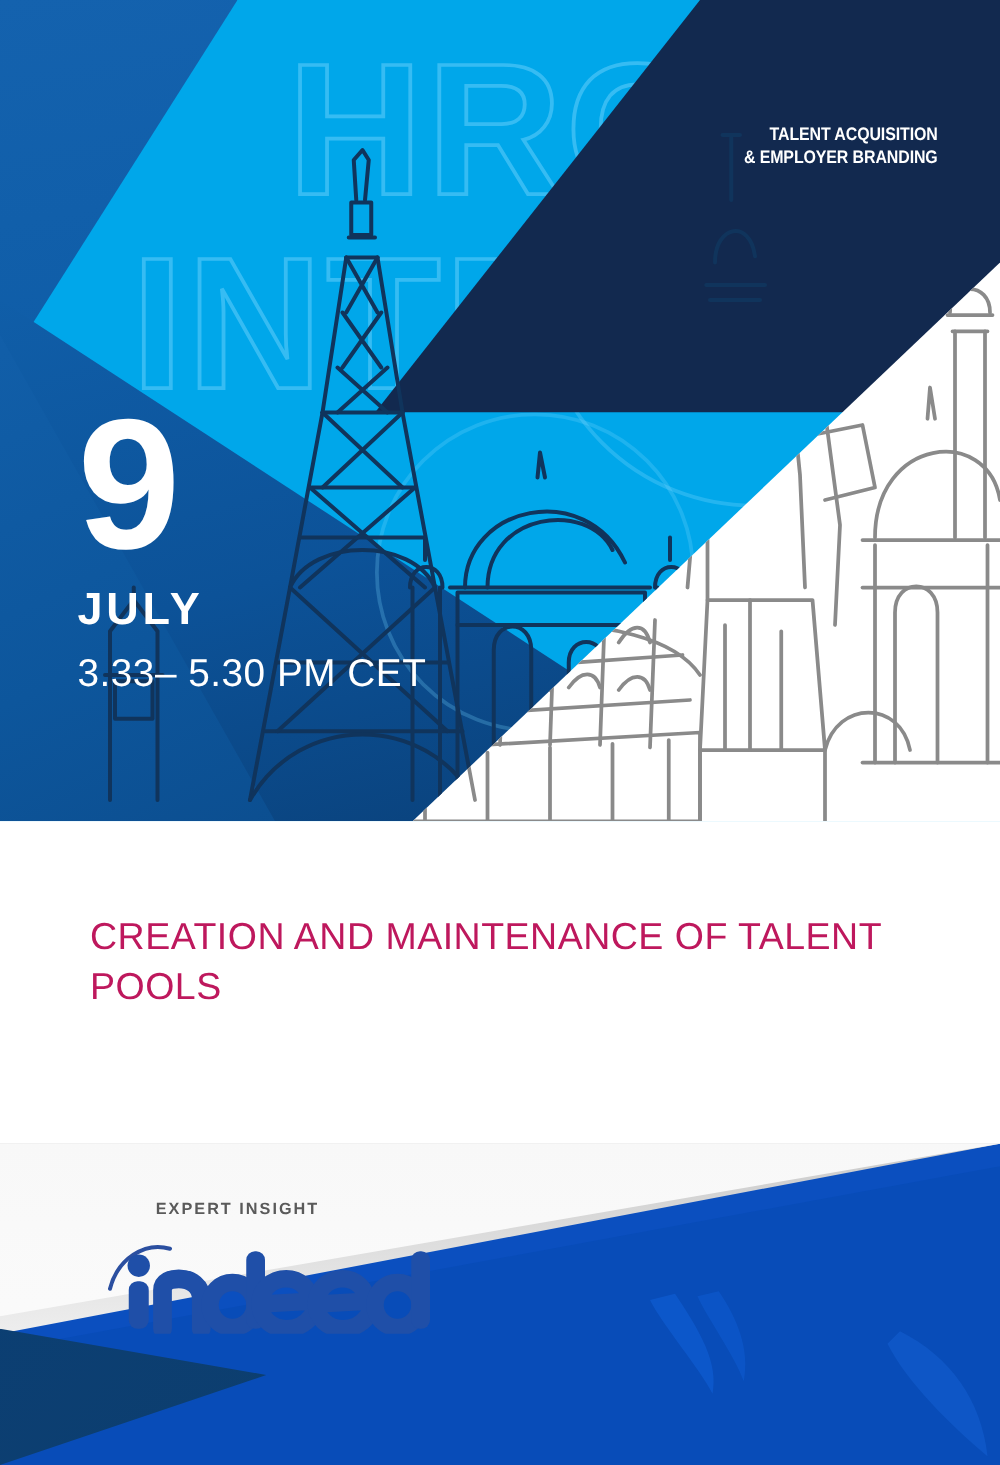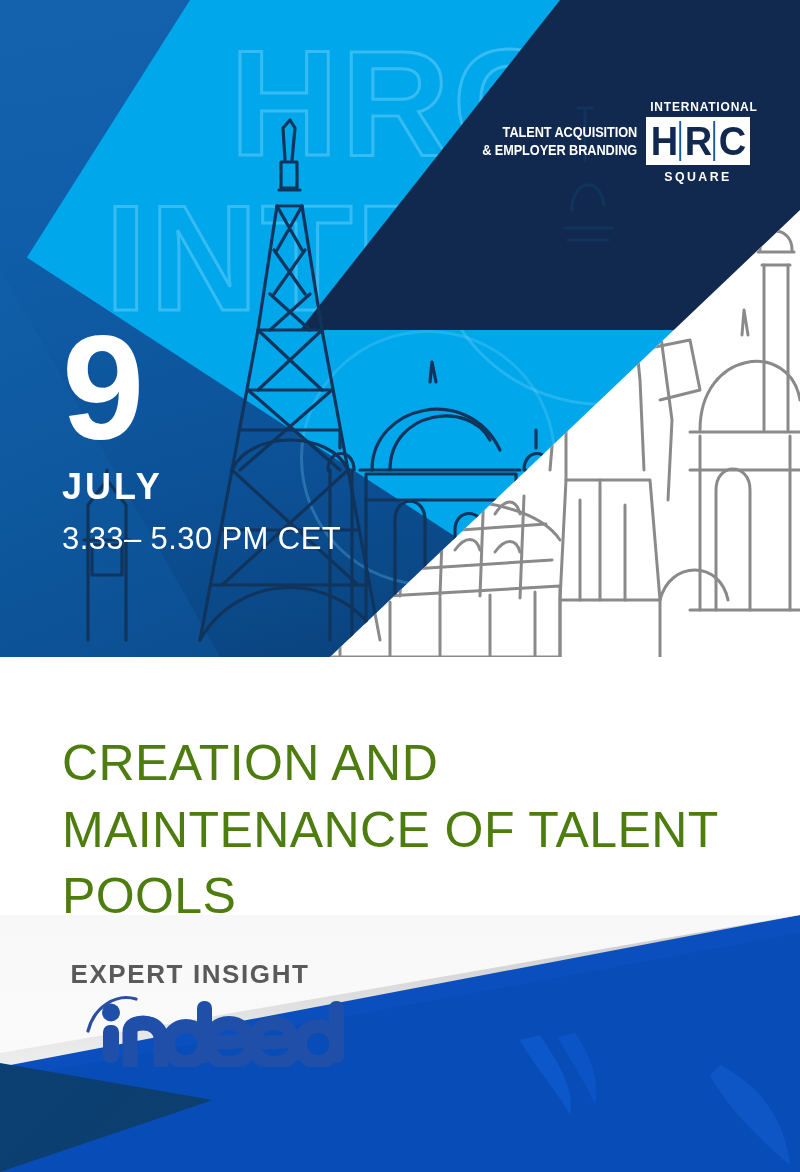--- a/index.html
+++ b/index.html
@@ -213,25 +213,25 @@
   .title-section {
     position: absolute;
     left: 0;
     top: 657px;
     width: 800px;
     height: 258px;
     background: #ffffff;
   }
   .title-text {
     position: absolute;
-    left: 62px;
+    left: 72px;
     top: 73px;
     width: 690px;
-    color: #4d7c0f;
-    font-size: 50px;
+    color: #be185d;
+    font-size: 30px;
     font-weight: 400;
     line-height: 1.33;
     letter-spacing: 0.4px;
   }
 
   
   .footer {
     position: absolute;
     left: 0;
     top: 915px;
@@ -274,21 +274,21 @@
     clip-path: polygon(0 138px, 800px 0px, 800px 0px, 0 0px);
   }
 
   .expert-label {
     position: absolute;
     left: 0;
     top: 44px;
     width: 380px;
     text-align: center;
     color: #5A5A5A;
-    font-size: 26px;
+    font-size: 13px;
     font-weight: 700;
     letter-spacing: 1.6px;
   }
   .indeed-logo {
     position: absolute;
     left: 82px;
     top: 72px;
     width: 270px;
     height: 80px;
   }
@@ -416,29 +416,20 @@
 
         <path d="M660,600 C670,560 720,560 728,600"></path>
       </g>
     </svg>
 
     <div class="logo-lockup">
       <div class="logo-tagline">
         <div>TALENT ACQUISITION</div>
         <div>&amp; EMPLOYER BRANDING</div>
       </div>
-      <div class="logo-mark">
-        <div class="logo-top">INTERNATIONAL</div>
-        <div class="logo-box">
-          <span class="seg">H</span>
-          <span class="seg">R</span>
-          <span>C</span>
-        </div>
-        <div class="logo-bottom">SQUARE</div>
-      </div>
     </div>
 
     <div class="date-block">
       <div class="date-day">9</div>
       <div class="date-month">JULY</div>
       <div class="date-time">3.33– 5.30 PM CET</div>
     </div>
   </div>
 
   <div class="title-section">

